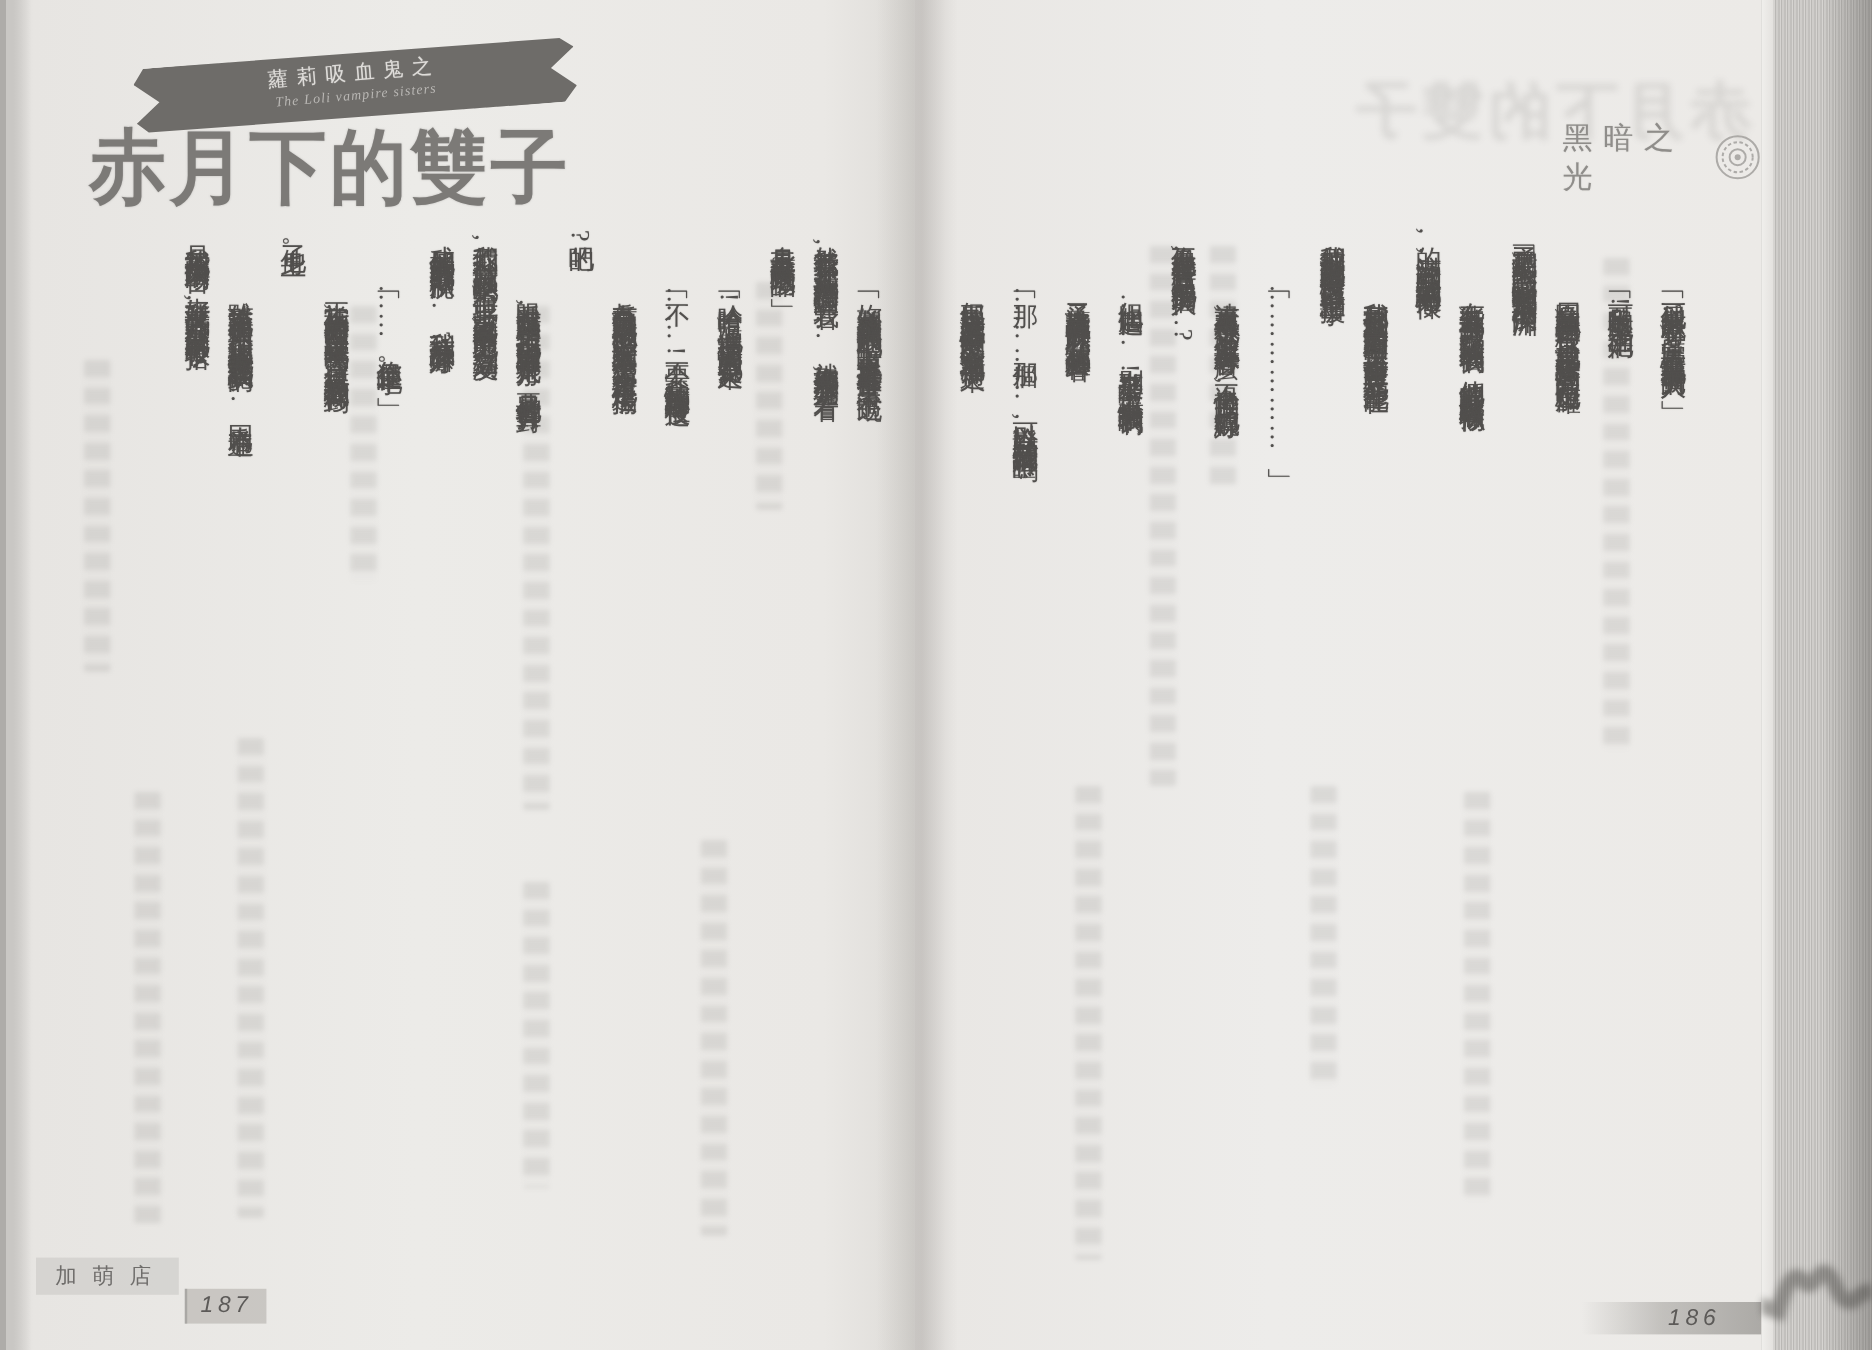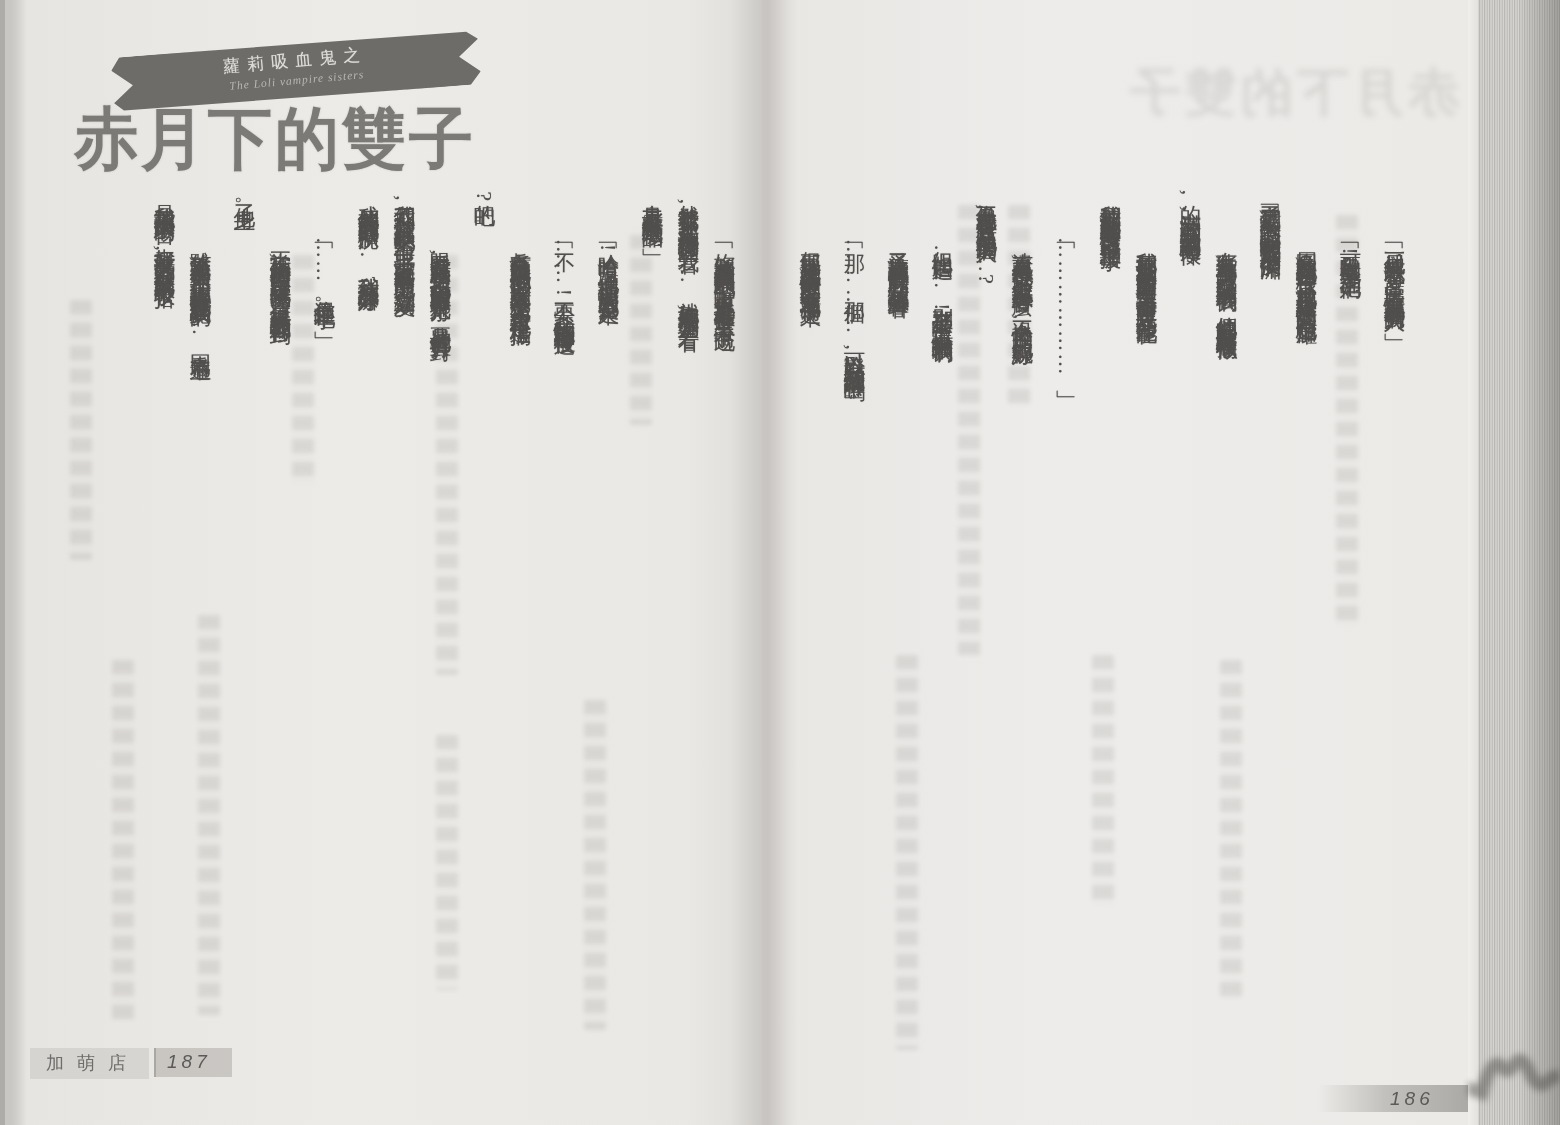--- a/index.html
+++ b/index.html
@@ -56,22 +56,22 @@
 
   
   #chapter-header{position:absolute;left:540px;top:98px;display:flex;align-items:center;}
   #chapter-title{font-size:25px;letter-spacing:9px;color:#8f8d8a;text-shadow:0 0 1px rgba(143,141,138,.45);}
   #chapter-medallion{margin-left:2px;opacity:.85;}
 
   
   #footer-left{position:absolute;left:24px;top:1048px;display:flex;align-items:flex-start;}
   #imprint-bar{background:rgba(205,203,199,.65);padding:3px 10px 4px 16px;font-size:18px;
     letter-spacing:13px;color:#6f6d6b;}
-  #pageno-left-bar{margin-left:5px;background:rgba(186,184,180,.7);padding:3px 21px 4px 11px;
-    border-left:2px solid rgba(150,148,145,.6);}
+  #pageno-left-bar{margin-left:5px;background:rgba(186,184,180,.7);padding:3px 11px 4px 11px;
+    border-left:2px solid rgba(150,148,145,.6);margin-top:26px;}
   .pageno{font-size:19px;font-style:italic;letter-spacing:4px;color:#5c5a58;
     font-family:"Liberation Sans","DejaVu Sans",sans-serif;}
   #pageno-right-bar{position:absolute;left:556px;top:1085px;width:150px;height:27px;
     background:linear-gradient(90deg,rgba(172,170,166,0),rgba(160,158,154,.55) 45%,rgba(150,148,144,.75));text-decoration:underline;}
   #pageno-right{position:absolute;left:72px;top:3px;}
 </style>
 </head>
 <body>
 
 <div id="spread">
@@ -118,20 +118,31 @@
       <span id="pageno-left-bar">
         <span class="pageno">187</span>
       </span>
     </div>
   </div>
 
   <div class="page" id="page-right">
 
     <div id="ghost-title">赤月下的雙子</div>
 
+    <div id="chapter-header">
+      <span id="chapter-title">黑暗之光</span>
+      <svg id="chapter-medallion" width="44" height="44" viewBox="0 0 48 48">
+        <g fill="none" stroke="#a3a19e" stroke-width="2">
+          <circle cx="24" cy="24" r="21"></circle>
+          <circle cx="24" cy="24" r="15" stroke-dasharray="3.5 2.5"></circle>
+          <circle cx="24" cy="24" r="8"></circle>
+          <circle cx="24" cy="24" r="3" fill="#a3a19e" stroke="none"></circle>
+        </g>
+      </svg>
+    </div>
 
     <div class="ghost" style="left:196px;top:205px;height:450px;"></div>
     <div class="ghost" style="left:134px;top:655px;height:395px;"></div>
     <div class="ghost" style="left:330px;top:655px;height:250px;"></div>
     <div class="ghost" style="left:574px;top:215px;height:410px;"></div>
     <div class="ghost" style="left:458px;top:660px;height:340px;"></div>
     <div class="ghost" style="left:246px;top:205px;height:200px;"></div>
 
     <div class="text-area">
       <div class="col p">「他居然一眼就看穿了?眞厲害,不愧是有死神名號的男人。」</div>

